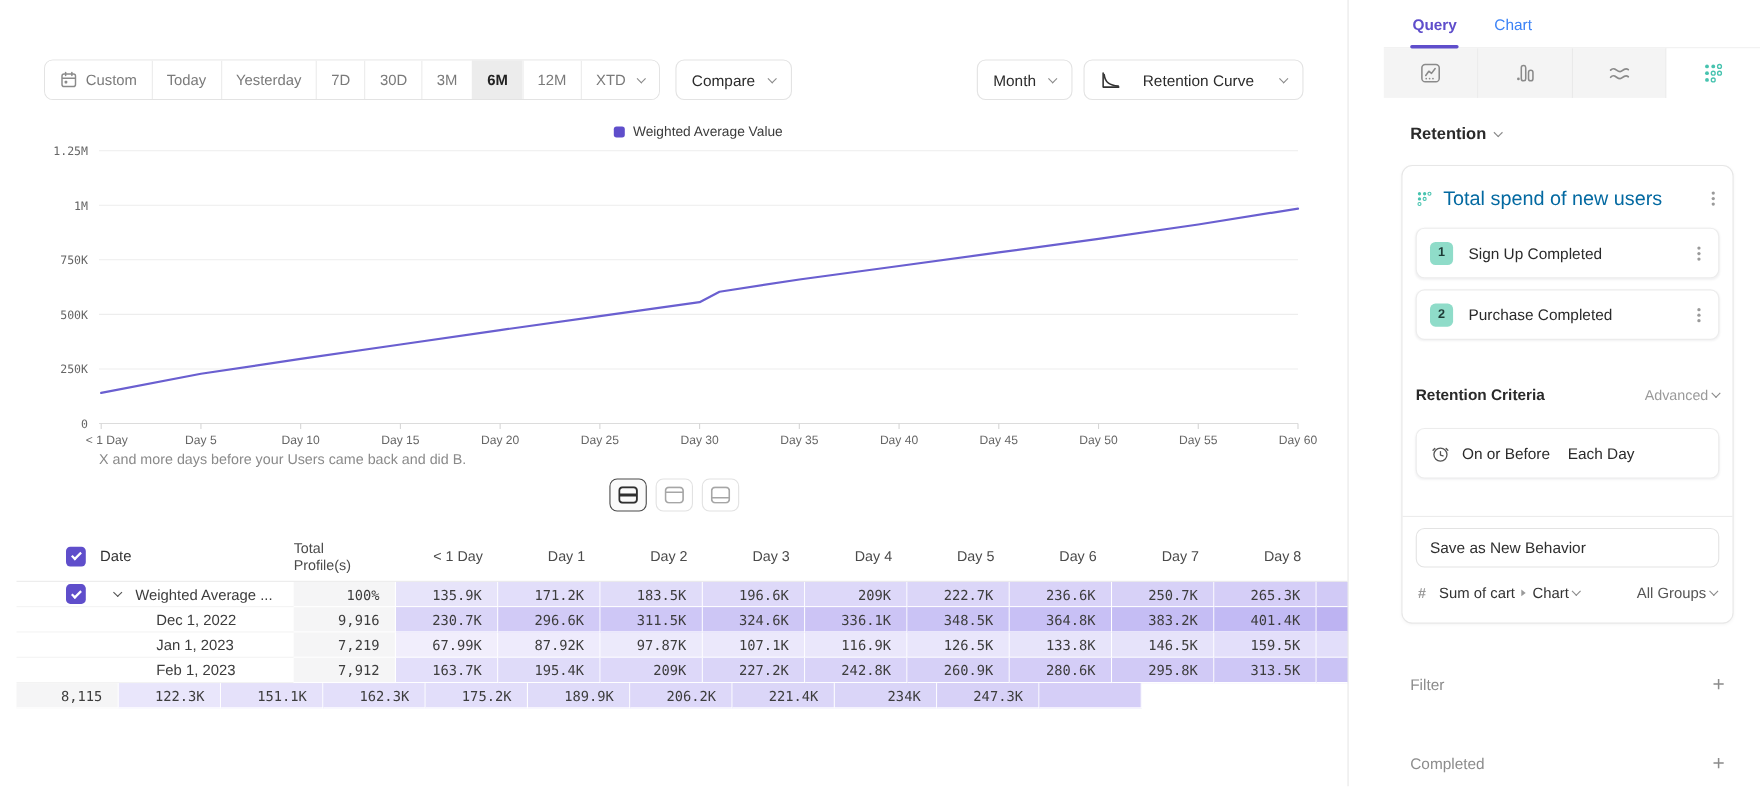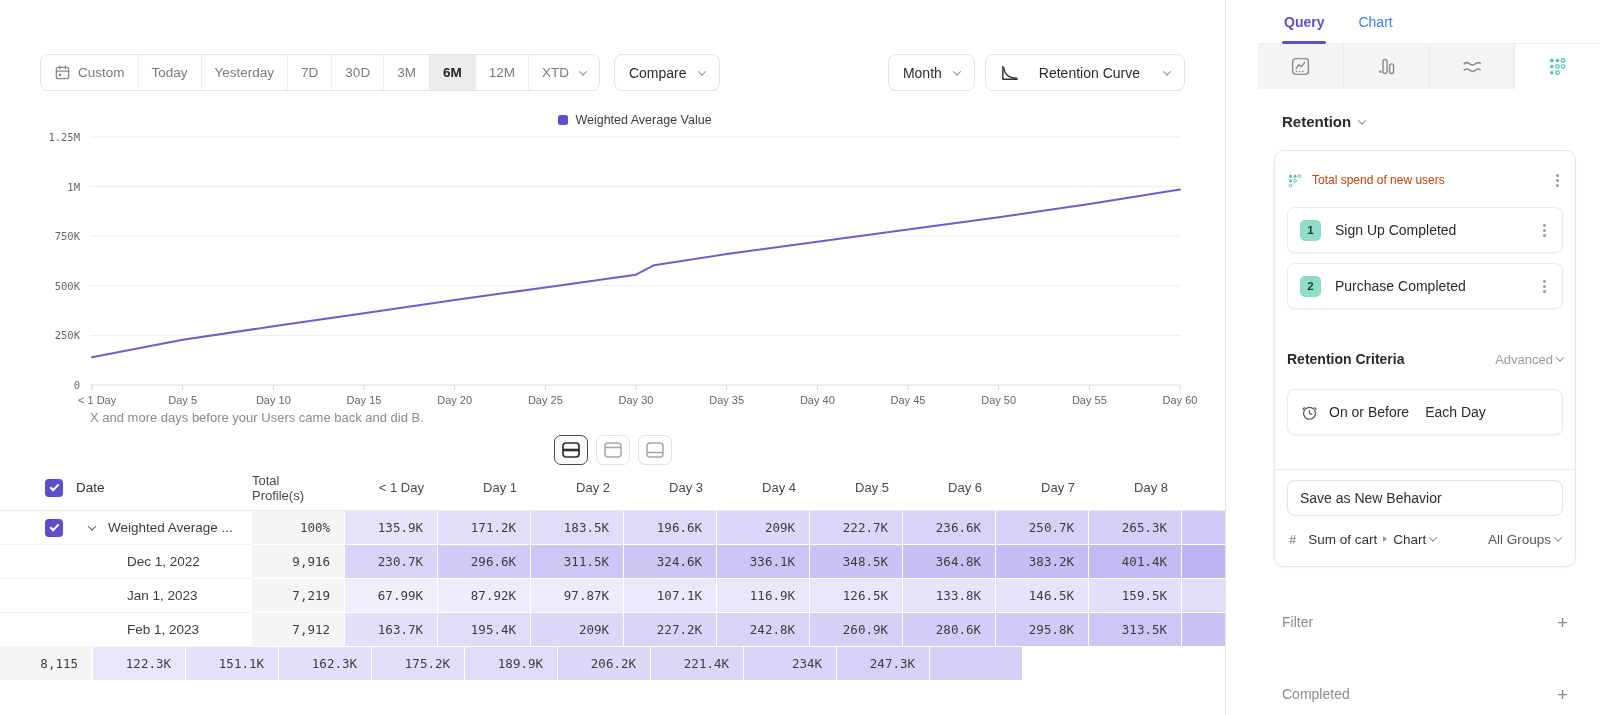--- a/index.html
+++ b/index.html
@@ -32,23 +32,23 @@
   .caption { position:absolute; top:297px; left:90px; width:1090px; text-align:left; font-size:13px; color:#8a8a8a; }
   #chart-svg text { font-family:"DejaVu Sans Mono", monospace; font-size:10.5px; fill:#666; }
   #chart-svg text.xl { font-family:"Liberation Sans", sans-serif; font-size:11px; fill:#666; }
 
   
   .view-toggle { display:flex; justify-content:center; gap:8px; margin-top:10px; }
   .vt-btn { width:34px; height:30px; border:1px solid #e2e2e2; border-radius:7px; background:#fff; display:flex; align-items:center; justify-content:center; cursor:pointer; }
   .vt-btn.selected { border-color:#4a4a4a; background:#fafafa; }
 
   
-  .table-zone { width:1275px; }
+  .table-zone { margin-top:18px; width:1275px;padding-left:15px; }
   .t-head { display:flex; height:46px; align-items:center; border-bottom:1px solid #ececec; }
-  .t-row { display:flex; height:34px; align-items:stretch; }
+  .t-row { display:flex; height:23px; align-items:stretch; }
   .c-date { flex:0 0 252px; display:flex; align-items:center; padding-left:45px; font-size:13.5px; color:#3c3c3c; border-bottom:1px solid #f3f3f3; }
   .t-head .c-date { border-bottom:none; font-size:13.5px; color:#333; }
   .c-num { flex:0 0 93px; display:flex; align-items:center; justify-content:flex-end; padding-right:14px;
     font-family:"DejaVu Sans Mono", monospace; font-size:12.5px; color:#3d3d3d;
     border-right:1.5px solid #fff; border-bottom:1.5px solid #fff; }
   .t-head .c-num { font-family:"Liberation Sans", sans-serif; font-size:13px; color:#4a4a4a; border:none; }
   .c-total { background:#f5f5f6; }
   .checkbox { width:18px; height:18px; border-radius:4px; background:var(--accent,#6a5ce0); display:inline-flex; align-items:center; justify-content:center; flex:none; cursor:pointer; }
   .checkmark { width:5px; height:9px; border-right:2px solid #fff; border-bottom:2px solid #fff; transform:rotate(45deg); margin-top:-2px; }
   .row-chev { margin-left:26px; color:#555; }
@@ -63,21 +63,21 @@
   .tab.active::after { content:""; position:absolute; left:-2px; right:-2px; bottom:0; height:3px; border-radius:2px; background:var(--accent,#5b4bcb); }
   .icon-row { display:flex; height:45px; }
   .icon-cell { flex:1; display:flex; align-items:center; justify-content:center; background:#f4f4f4; border-right:1px solid #e9e9e9; cursor:pointer; }
   .icon-cell:last-child { border-right:none; }
   .icon-cell.selected { background:#fff; }
   .panel-body { padding:0 24px 0 16px; }
   .section-title { margin:24px 0 0 8px; display:flex; align-items:center; font-size:15px; font-weight:bold; color:#2a2a2a; }
   .section-title .chev { margin-left:8px; }
   .qcard { margin-top:20px; border:1px solid #e7e7e7; border-radius:10px; padding:12px; box-shadow:0 1px 3px rgba(0,0,0,.04); background:#fff; }
   .qcard-title { display:flex; align-items:center; height:34px; }
-  .qcard-title-label { margin-left:10px; font-size:12px; color:#c2410c; }
+  .qcard-title-label { margin-left:10px; font-size:18px; color:#0369a1; }
   .kebab { margin-left:auto; width:3px; height:3px; border-radius:50%; background:#9a9a9a; box-shadow:0 -5px 0 #9a9a9a, 0 5px 0 #9a9a9a; cursor:pointer; flex:none; margin-right:4px; }
   .event-card { display:flex; align-items:center; height:46px; margin-top:10px; padding:0 12px; border:1px solid #ececec; border-radius:8px;
     box-shadow:0 1px 2px rgba(16,24,40,.06); background:#fff; cursor:pointer; }
   .event-badge { width:21px; height:21px; border-radius:5px; background:var(--badge,#8fdcc9); color:#1d3b36; font-size:11.5px; font-weight:bold;
     display:flex; align-items:center; justify-content:center; flex:none; }
   .event-label { margin-left:14px; font-size:14px; color:#2b2b2b; }
   .criteria-head { display:flex; align-items:center; margin-top:38px; height:24px; }
   .criteria-title { font-size:14px; font-weight:bold; color:#2a2a2a; }
   .advanced { margin-left:auto; font-size:13px; color:#9a9a9a; display:flex; align-items:center; cursor:pointer;justify-content:center; }
   .criteria-card { display:flex; align-items:center; height:46px; margin-top:18px; padding:0 12px; border:1px solid #ececec; border-radius:8px;

